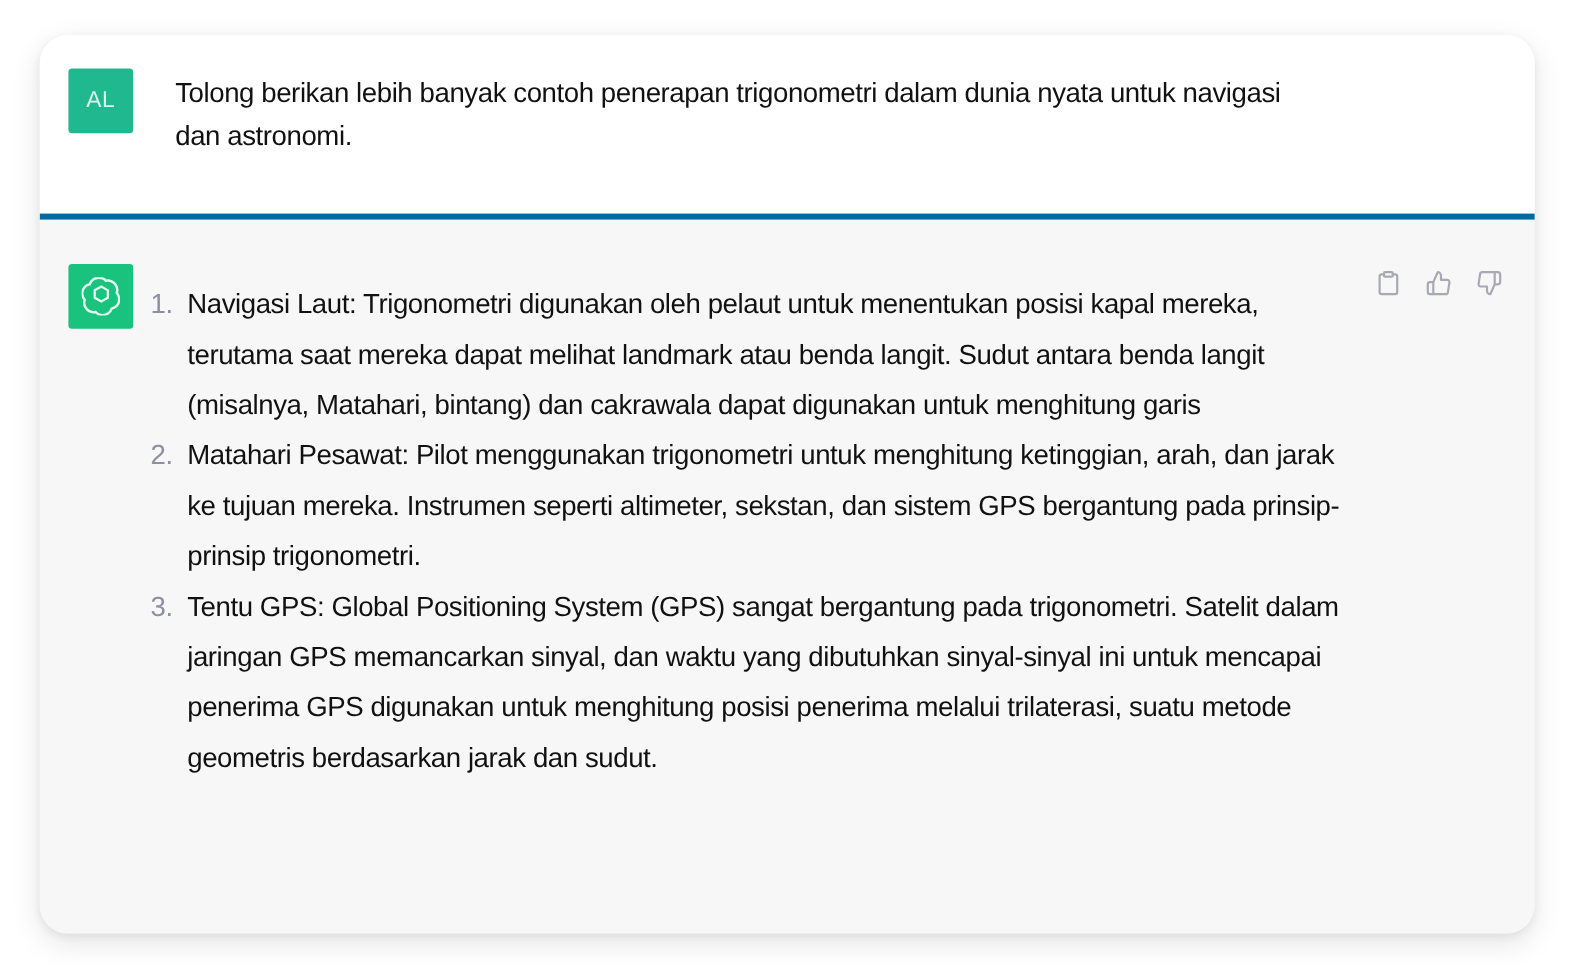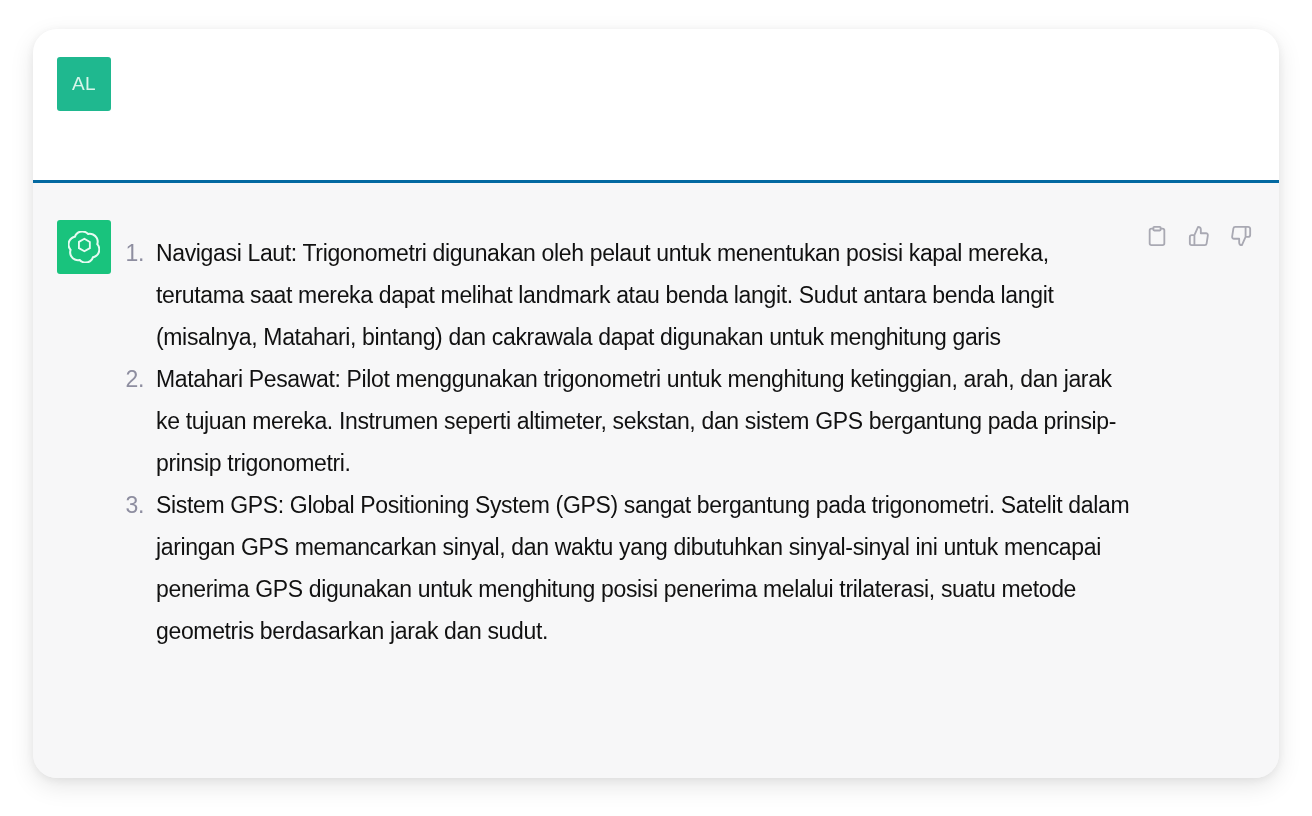--- a/index.html
+++ b/index.html
@@ -16,21 +16,21 @@
     position: absolute; left: 33px; top: 29px;
     width: 1246px; height: 749px;
     border-radius: 24px;
     overflow: hidden;
     background: #f7f7f8;
     box-shadow: 0 8px 24px rgba(0,0,0,0.10), 0 2px 8px rgba(0,0,0,0.06);
   }
   .row-user {
     position: absolute; left: 0; top: 0; width: 100%; height: 154px;
     background: #ffffff;
-    border-bottom: 3px solid #0369a1;
+    border-bottom: 5px solid #0369a1;
   }
   .row-assistant {
     position: absolute; left: 0; top: 155px; width: 100%; bottom: 0;
     background: #f7f7f8;
   }
   .avatar {
     position: absolute; left: 24px; width: 54px; height: 54px;
     border-radius: 3px;
     display: flex; align-items: center; justify-content: center;
   }
@@ -72,40 +72,41 @@
 </head>
 <body>
 
 <div class="stage">
   <div class="card">
 
     <div class="row-user">
       <div class="avatar avatar-user">
         <span>AL</span>
       </div>
+      <div class="msg-text user-text">Tolong berikan lebih banyak contoh penerapan trigonometri dalam dunia nyata untuk navigasi dan astronomi.</div>
     </div>
 
     <div class="row-assistant">
       <div class="avatar avatar-bot">
         <svg width="32" height="32" viewBox="0 0 41 41" fill="none">
           <path d="M37.5324 16.8707C37.9808 15.5241 38.1363 14.0974 37.9886 12.6859C37.8409 11.2744 37.3934 9.91076 36.676 8.68622C35.6126 6.83404 33.9882 5.3676 32.0373 4.4985C30.0864 3.62941 27.9098 3.40259 25.8215 3.85078C24.8796 2.7893 23.7219 1.94125 22.4257 1.36341C21.1295 0.785575 19.7249 0.491269 18.3058 0.500197C16.1708 0.495044 14.0893 1.16803 12.3614 2.42214C10.6335 3.67624 9.34853 5.44666 8.6917 7.47815C7.30085 7.76286 5.98686 8.3414 4.8377 9.17505C3.68854 10.0087 2.73073 11.0782 2.02839 12.312C0.956464 14.1591 0.498905 16.2988 0.721698 18.4228C0.944492 20.5467 1.83612 22.5449 3.268 24.1293C2.81966 25.4759 2.66413 26.9026 2.81182 28.3141C2.95951 29.7256 3.40701 31.0892 4.12437 32.3138C5.18791 34.1659 6.8123 35.6322 8.76321 36.5013C10.7141 37.3704 12.8907 37.5973 14.9789 37.1492C15.9208 38.2107 17.0786 39.0587 18.3747 39.6366C19.6709 40.2144 21.0755 40.5087 22.4946 40.4998C24.6307 40.5054 26.7133 39.8321 28.4418 38.5772C30.1704 37.3223 31.4556 35.5506 32.1119 33.5179C33.5027 33.2332 34.8167 32.6547 35.9659 31.821C37.115 30.9874 38.0728 29.9178 38.7752 28.684C39.8458 26.8371 40.3023 24.6979 40.0789 22.5748C39.8556 20.4517 38.9639 18.4544 37.5324 16.8707Z" stroke="#e6fbf2" stroke-width="2.6"></path>
           <path d="M14 14l7-4 7 4v8l-7 4-7-4z" stroke="#e6fbf2" stroke-width="2.4" fill="none"></path>
         </svg>
       </div>
 
       <div class="msg-text bot-body">
         <ol class="apps">
           <li>
             <span class="num">1.</span><b>Navigasi Laut:</b><span> Trigonometri digunakan oleh pelaut untuk menentukan posisi kapal mereka, terutama saat mereka dapat melihat landmark atau benda langit. Sudut antara benda langit (misalnya, Matahari, bintang) dan cakrawala dapat digunakan untuk menghitung garis</span>
           </li>
           <li>
             <span class="num">2.</span><b>Matahari Pesawat:</b><span> Pilot menggunakan trigonometri untuk menghitung ketinggian, arah, dan jarak ke tujuan mereka. Instrumen seperti altimeter, sekstan, dan sistem GPS bergantung pada prinsip-prinsip trigonometri.</span>
           </li>
           <li>
-            <span class="num">3.</span><b>Sistem GPS:</b><span> Global Positioning System (GPS) sangat bergantung pada trigonometri. Satelit dalam jaringan GPS memancarkan sinyal, dan waktu yang dibutuhkan sinyal-sinyal ini untuk mencapai penerima GPS digunakan untuk menghitung posisi penerima melalui trilaterasi, suatu metode geometris berdasarkan jarak dan sudut.</span>
+            <span class="num">3.</span><b>Tentu GPS:</b><span> Global Positioning System (GPS) sangat bergantung pada trigonometri. Satelit dalam jaringan GPS memancarkan sinyal, dan waktu yang dibutuhkan sinyal-sinyal ini untuk mencapai penerima GPS digunakan untuk menghitung posisi penerima melalui trilaterasi, suatu metode geometris berdasarkan jarak dan sudut.</span>
           </li>
         </ol>
       </div>
 
       <div class="actions">
         <div class="act">
           <svg viewBox="0 0 24 24" fill="none" stroke="#a9a9b3" stroke-width="2" stroke-linecap="round" stroke-linejoin="round">
             <path d="M16 4h2a2 2 0 0 1 2 2v14a2 2 0 0 1-2 2H6a2 2 0 0 1-2-2V6a2 2 0 0 1 2-2h2"></path>
             <rect x="8" y="2" width="8" height="4" rx="1" ry="1"></rect>
           </svg>

